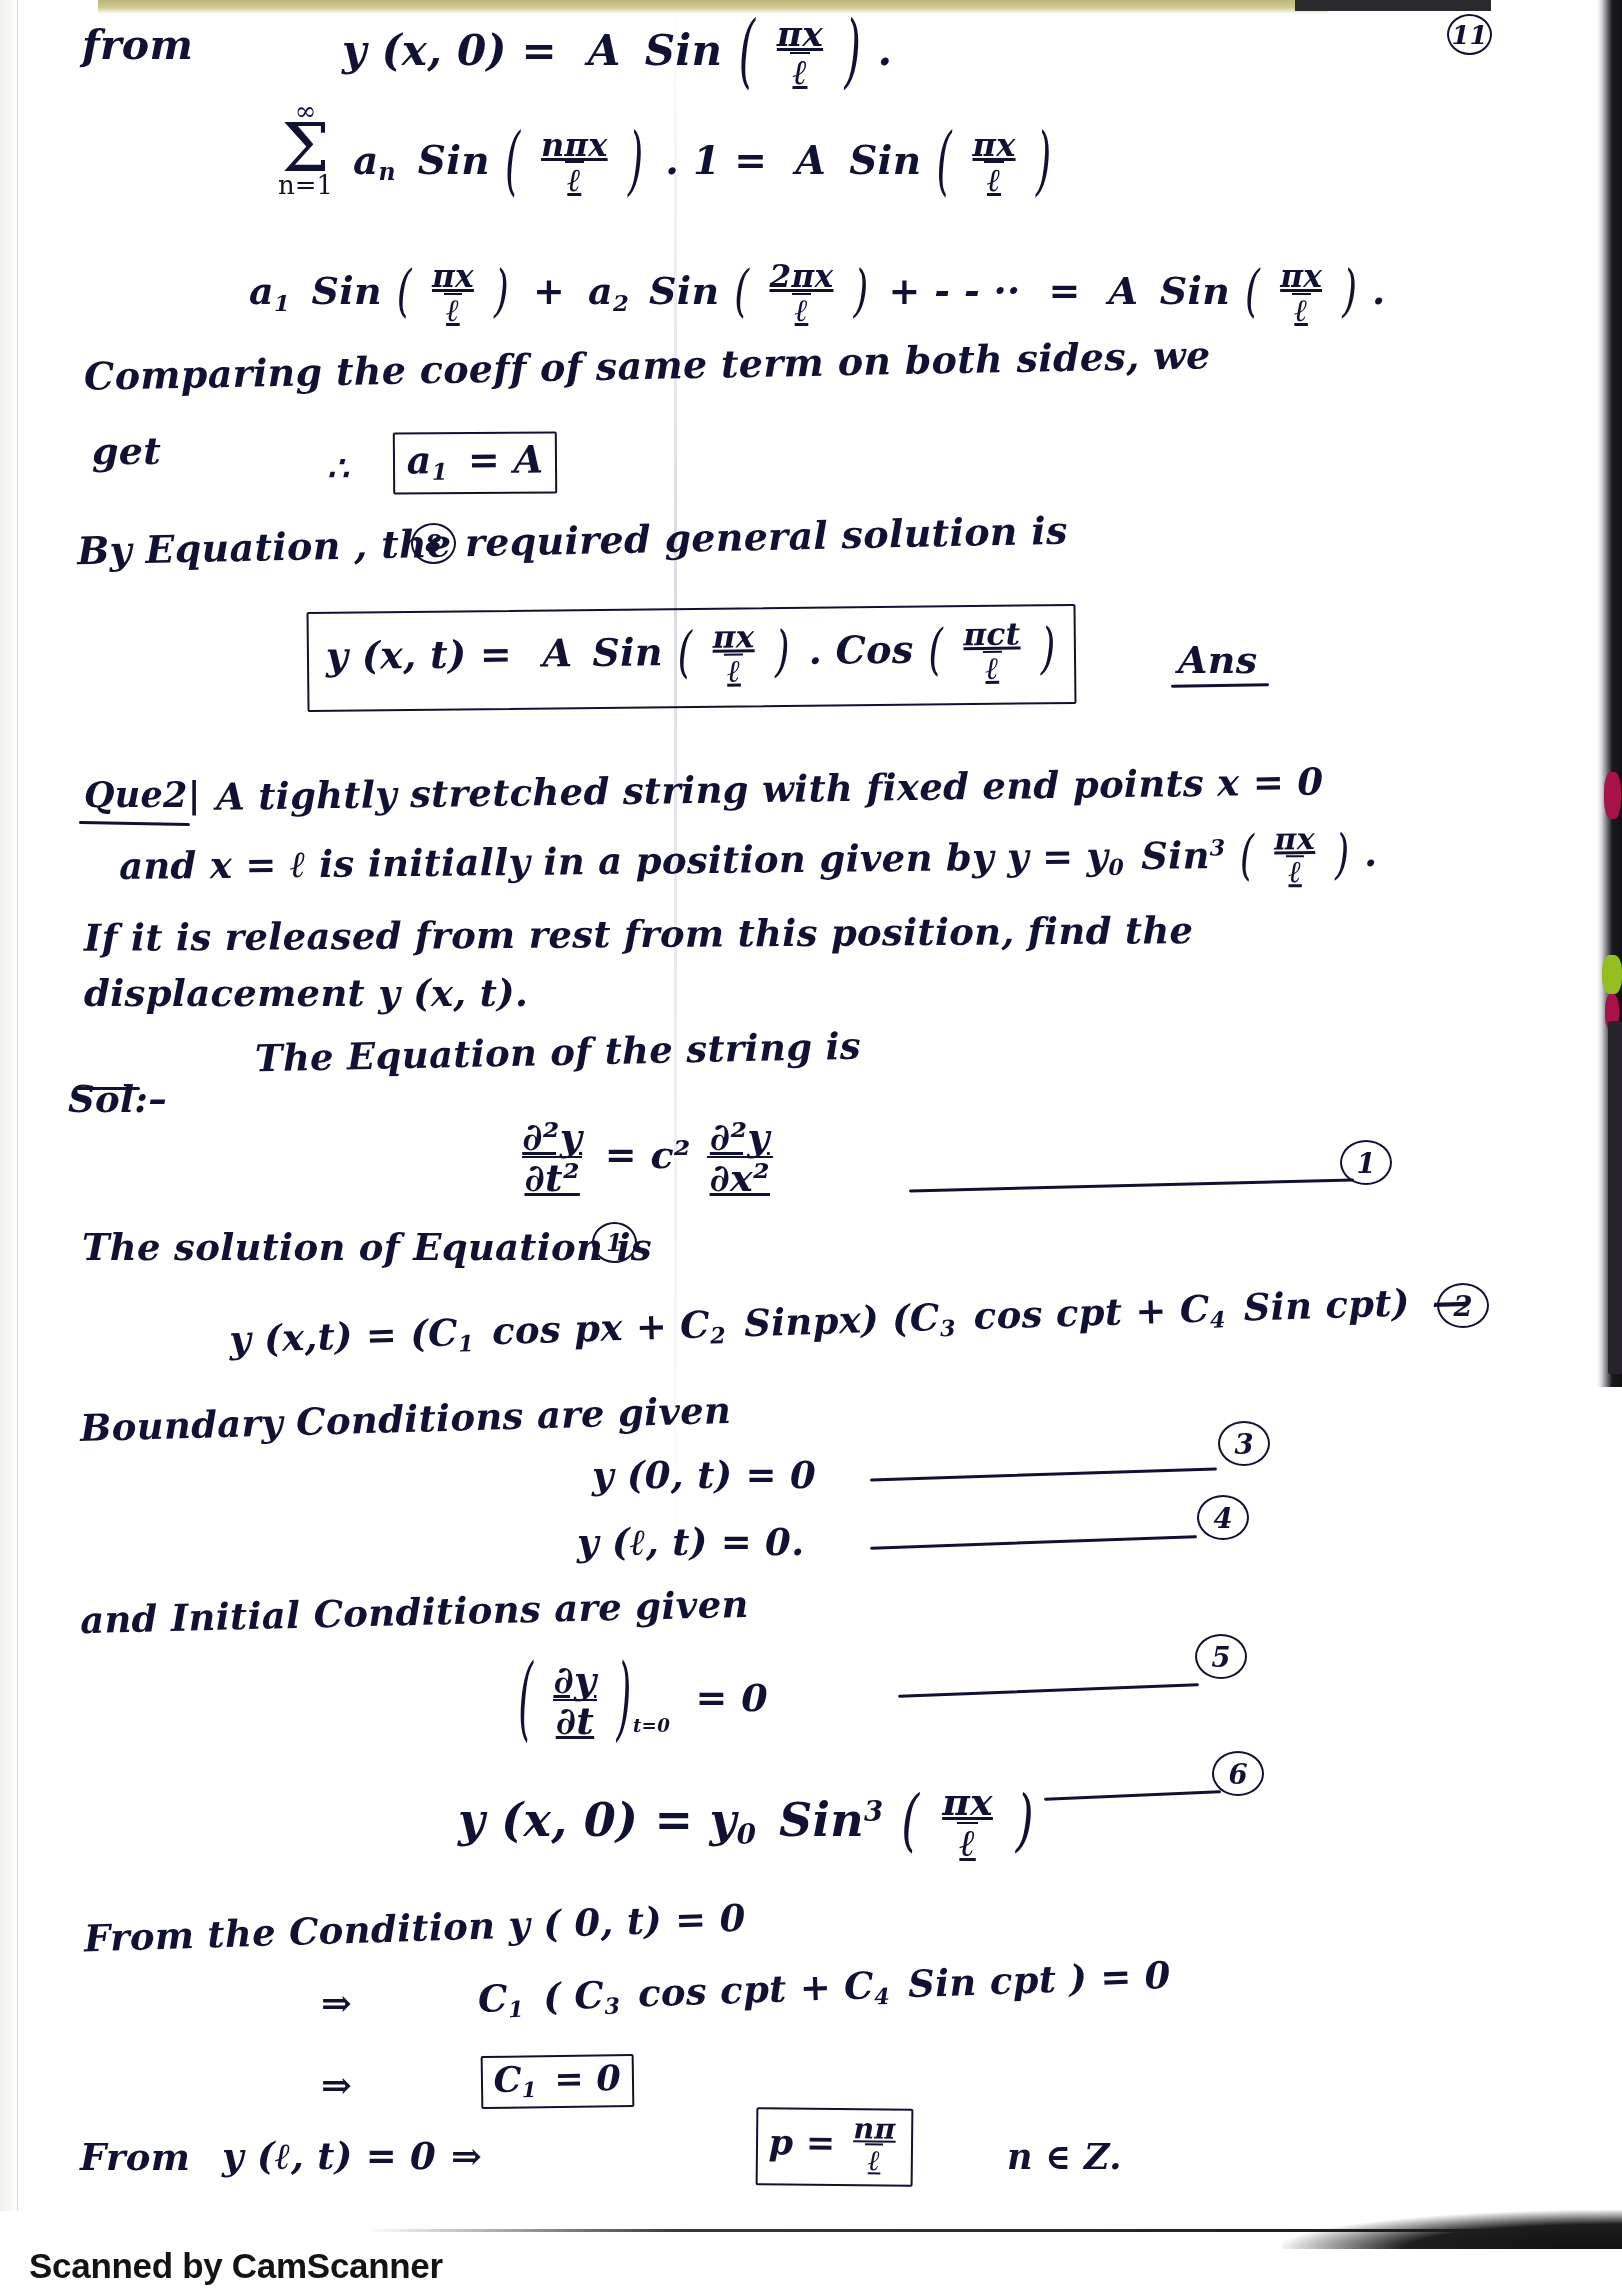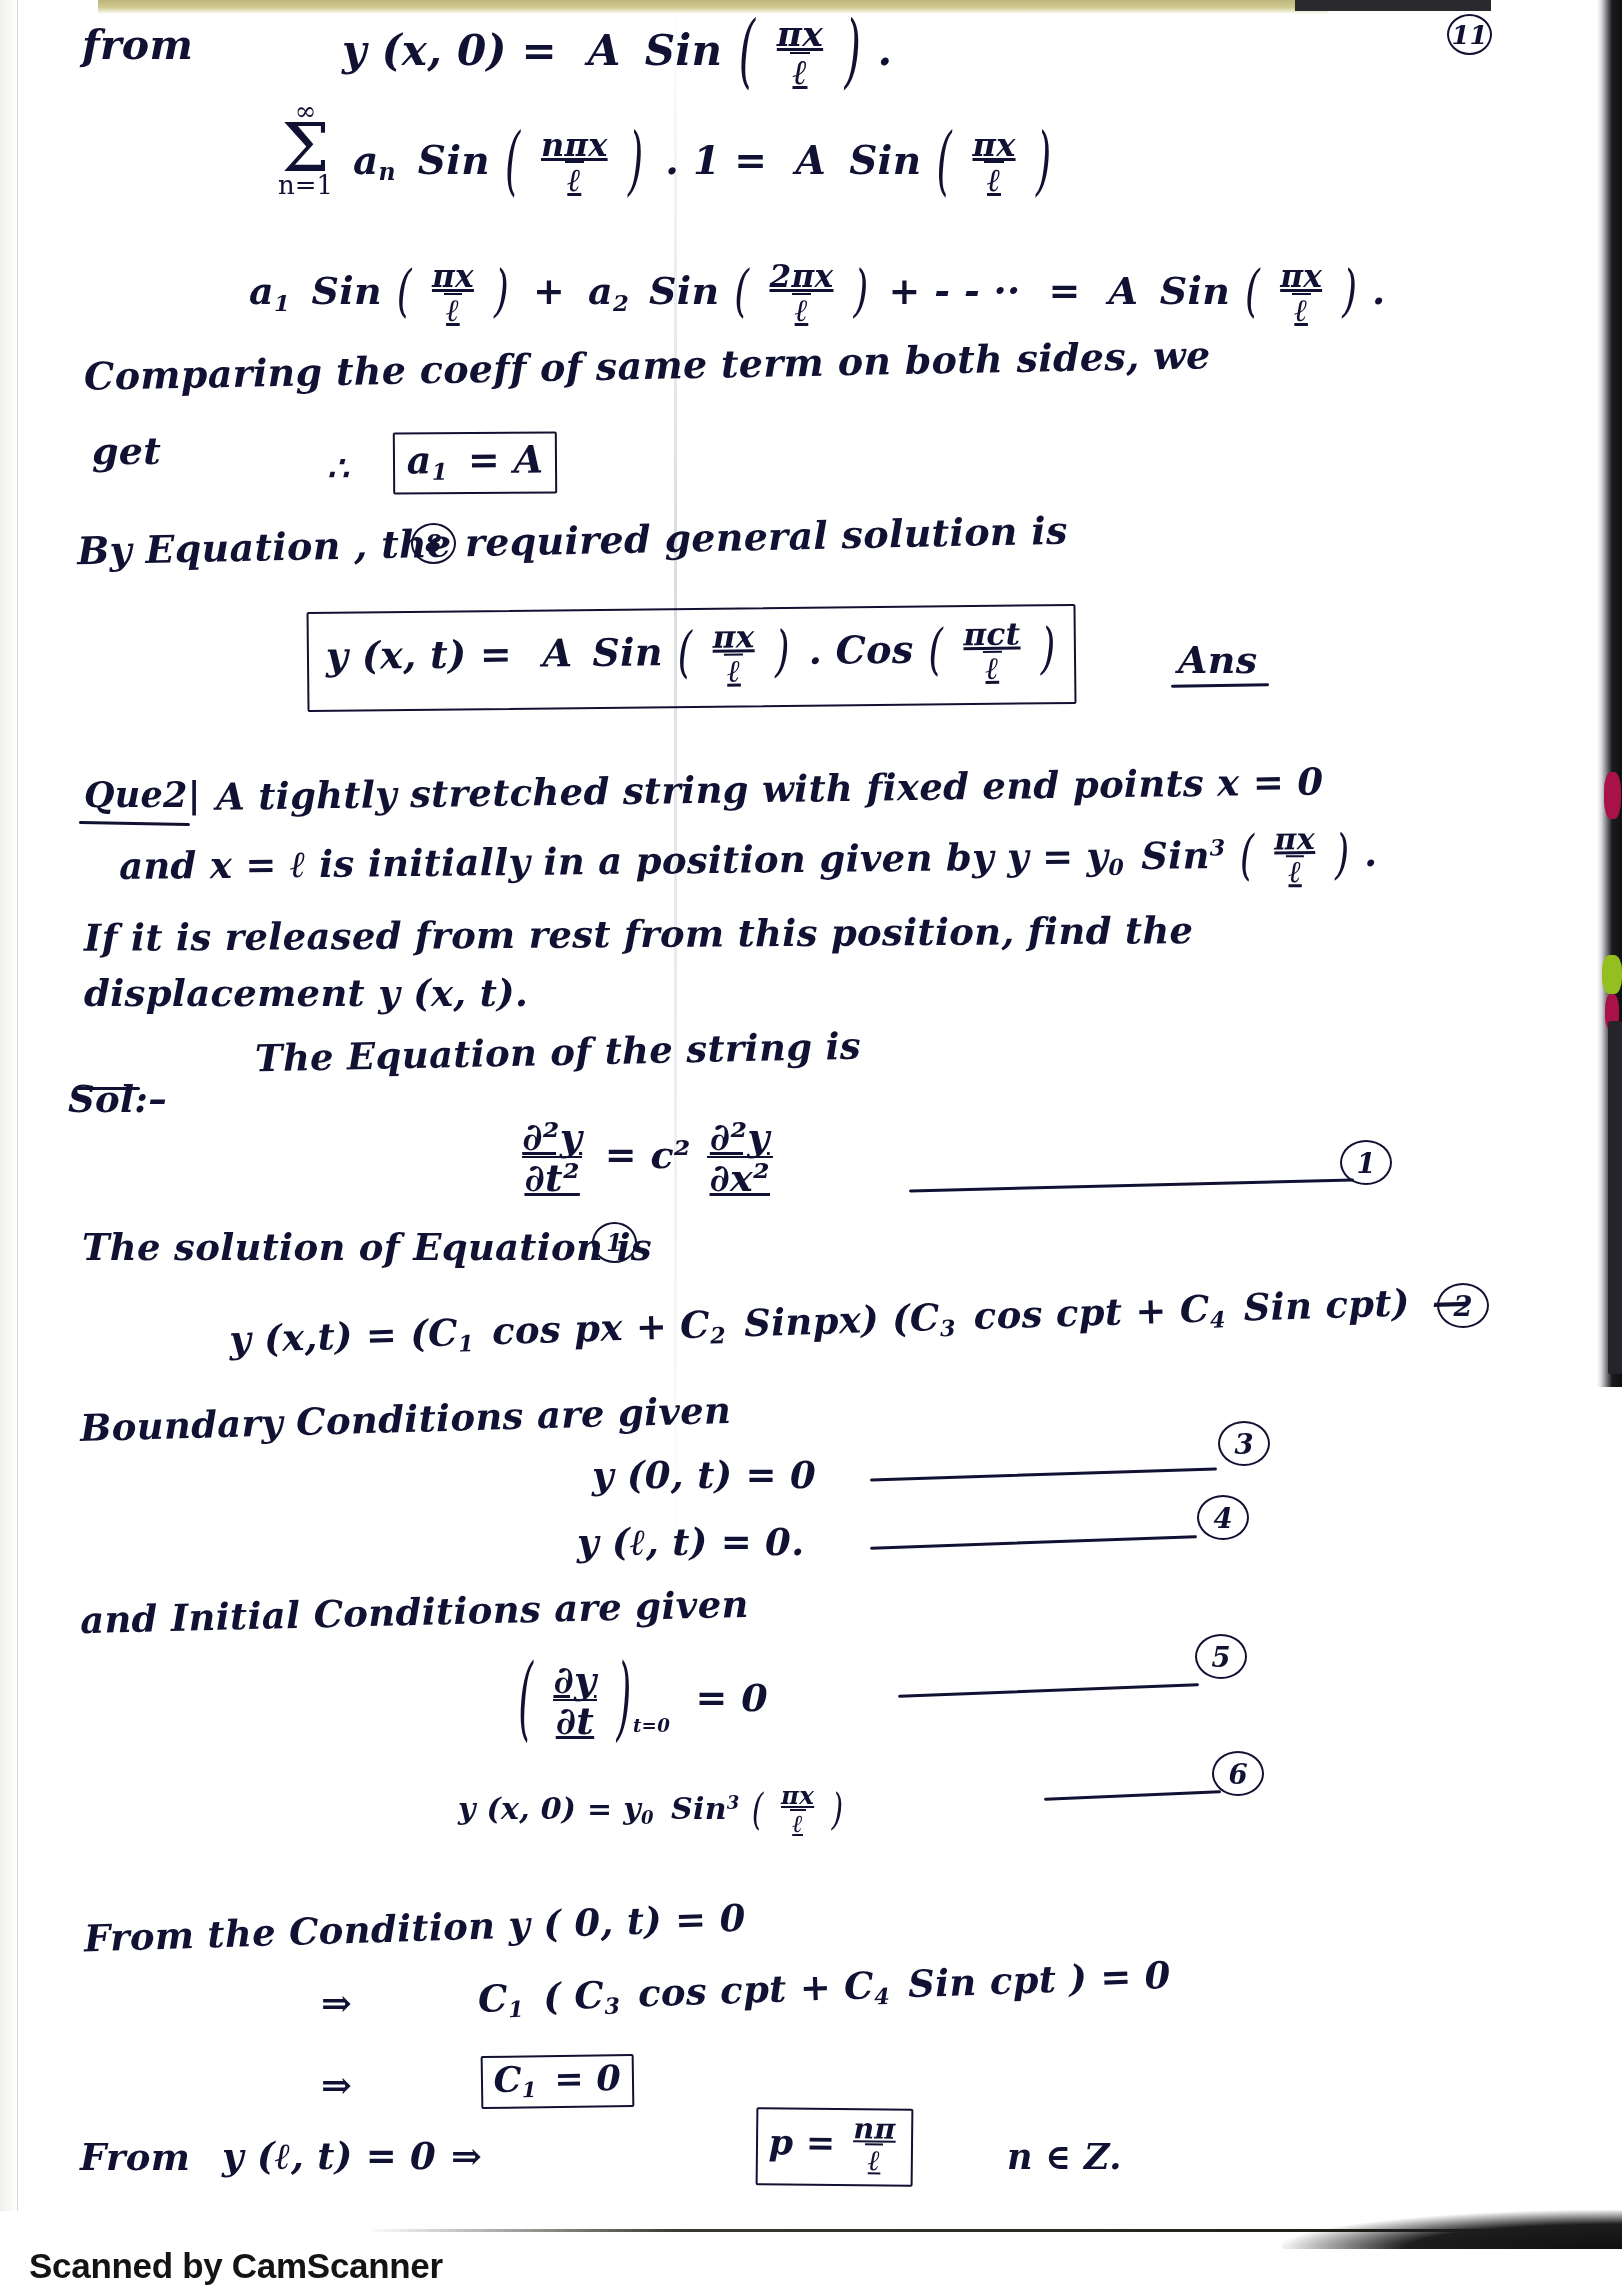--- a/index.html
+++ b/index.html
@@ -402,21 +402,21 @@
       <span class="den">∂t</span>
     </span>
     <span class="paren" style="transform:scaleY(2.4); display:inline-block;">)</span><sub style="font-size:.48em; vertical-align:-1.15em;">t=0</sub>
     <span style="margin-left:11.8px;">= 0</span>
   </div>
   <div class="leader" style="left:898px; top:1689px; width:301px; transform:rotate(-2.2deg);"></div>
   <div class="eqnum" style="left:1195px; top:1634px; font-size:27.5px;">
     <span>5</span>
   </div>
 
-  <div class="ink hw" style="left:458px; top:1785px; font-size:30px;">
+  <div class="ink hw" style="left:458px; top:1785px; font-size:46px;">
     <span>y (x, 0) =  y</span><sub>0</sub>
     <span style="margin-left:6.5px;">Sin</span><sup>3</sup>
     <span class="paren paren-md">(</span>
     <span class="frac f-sm">
       <span class="num">πx</span>
       <span class="den">ℓ</span>
     </span>
     <span class="paren paren-md">)</span>
   </div>
   <div class="leader" style="left:1044px; top:1794px; width:177px; transform:rotate(-2.4deg);"></div>

